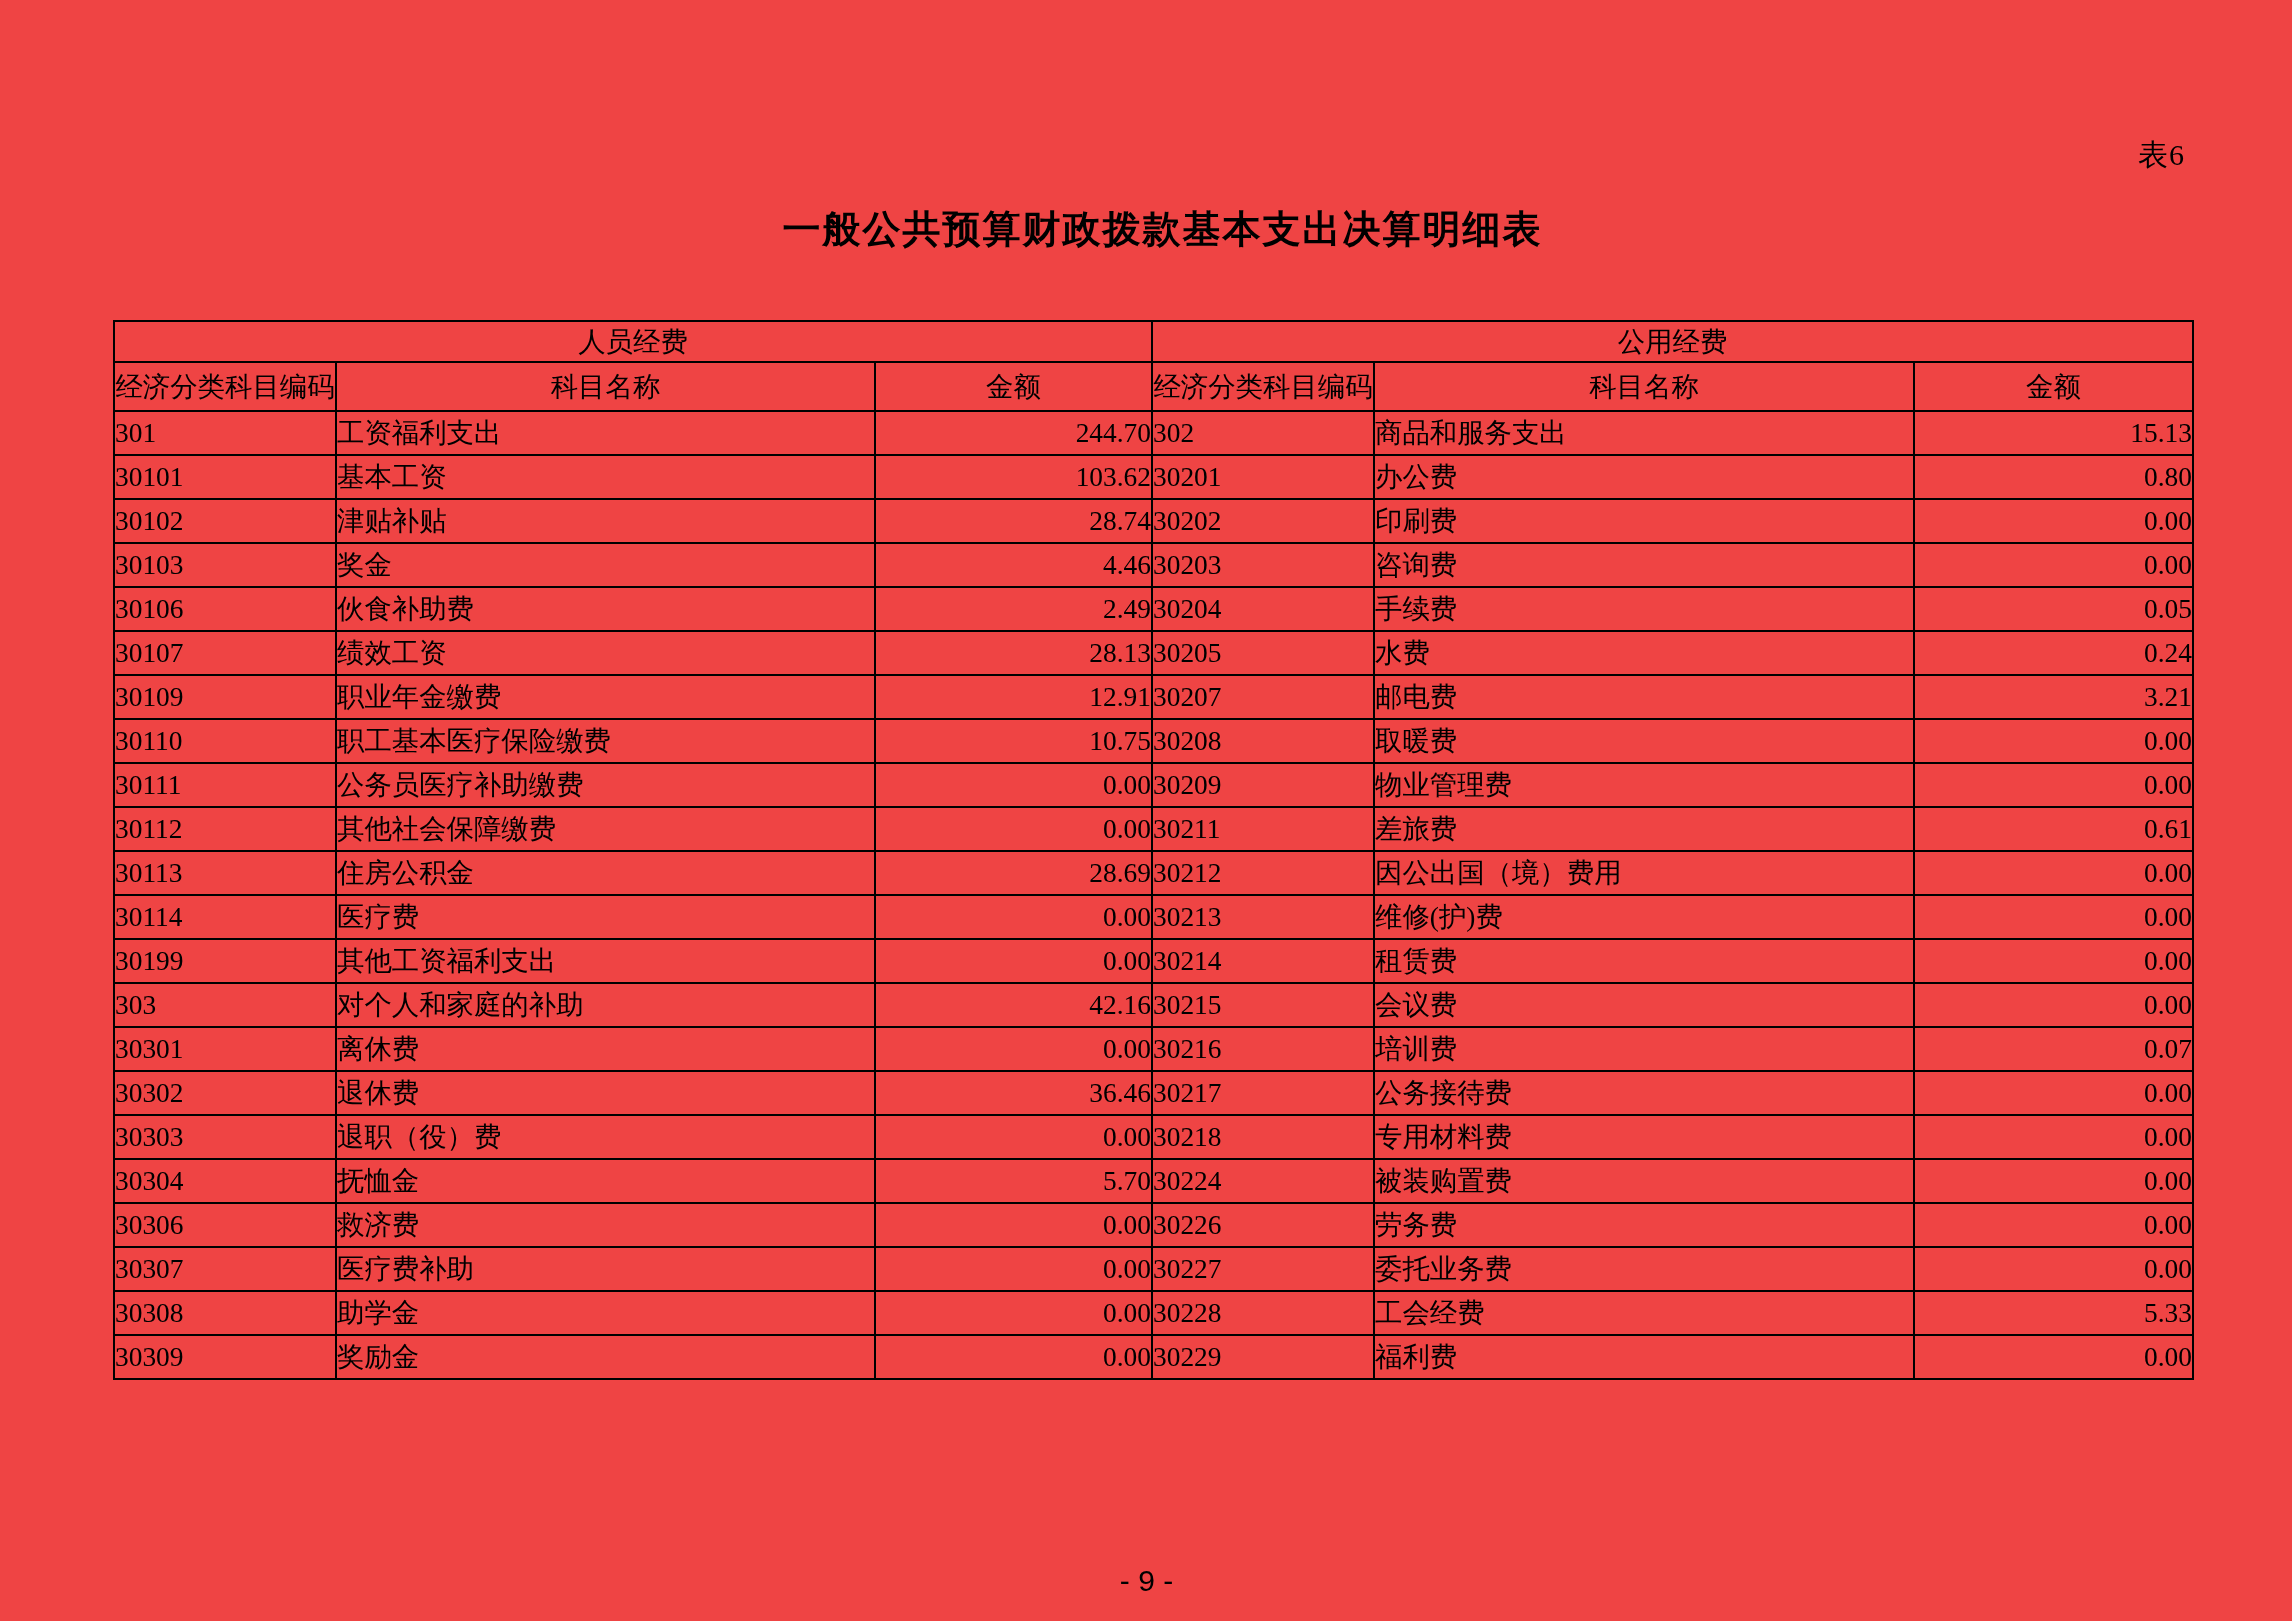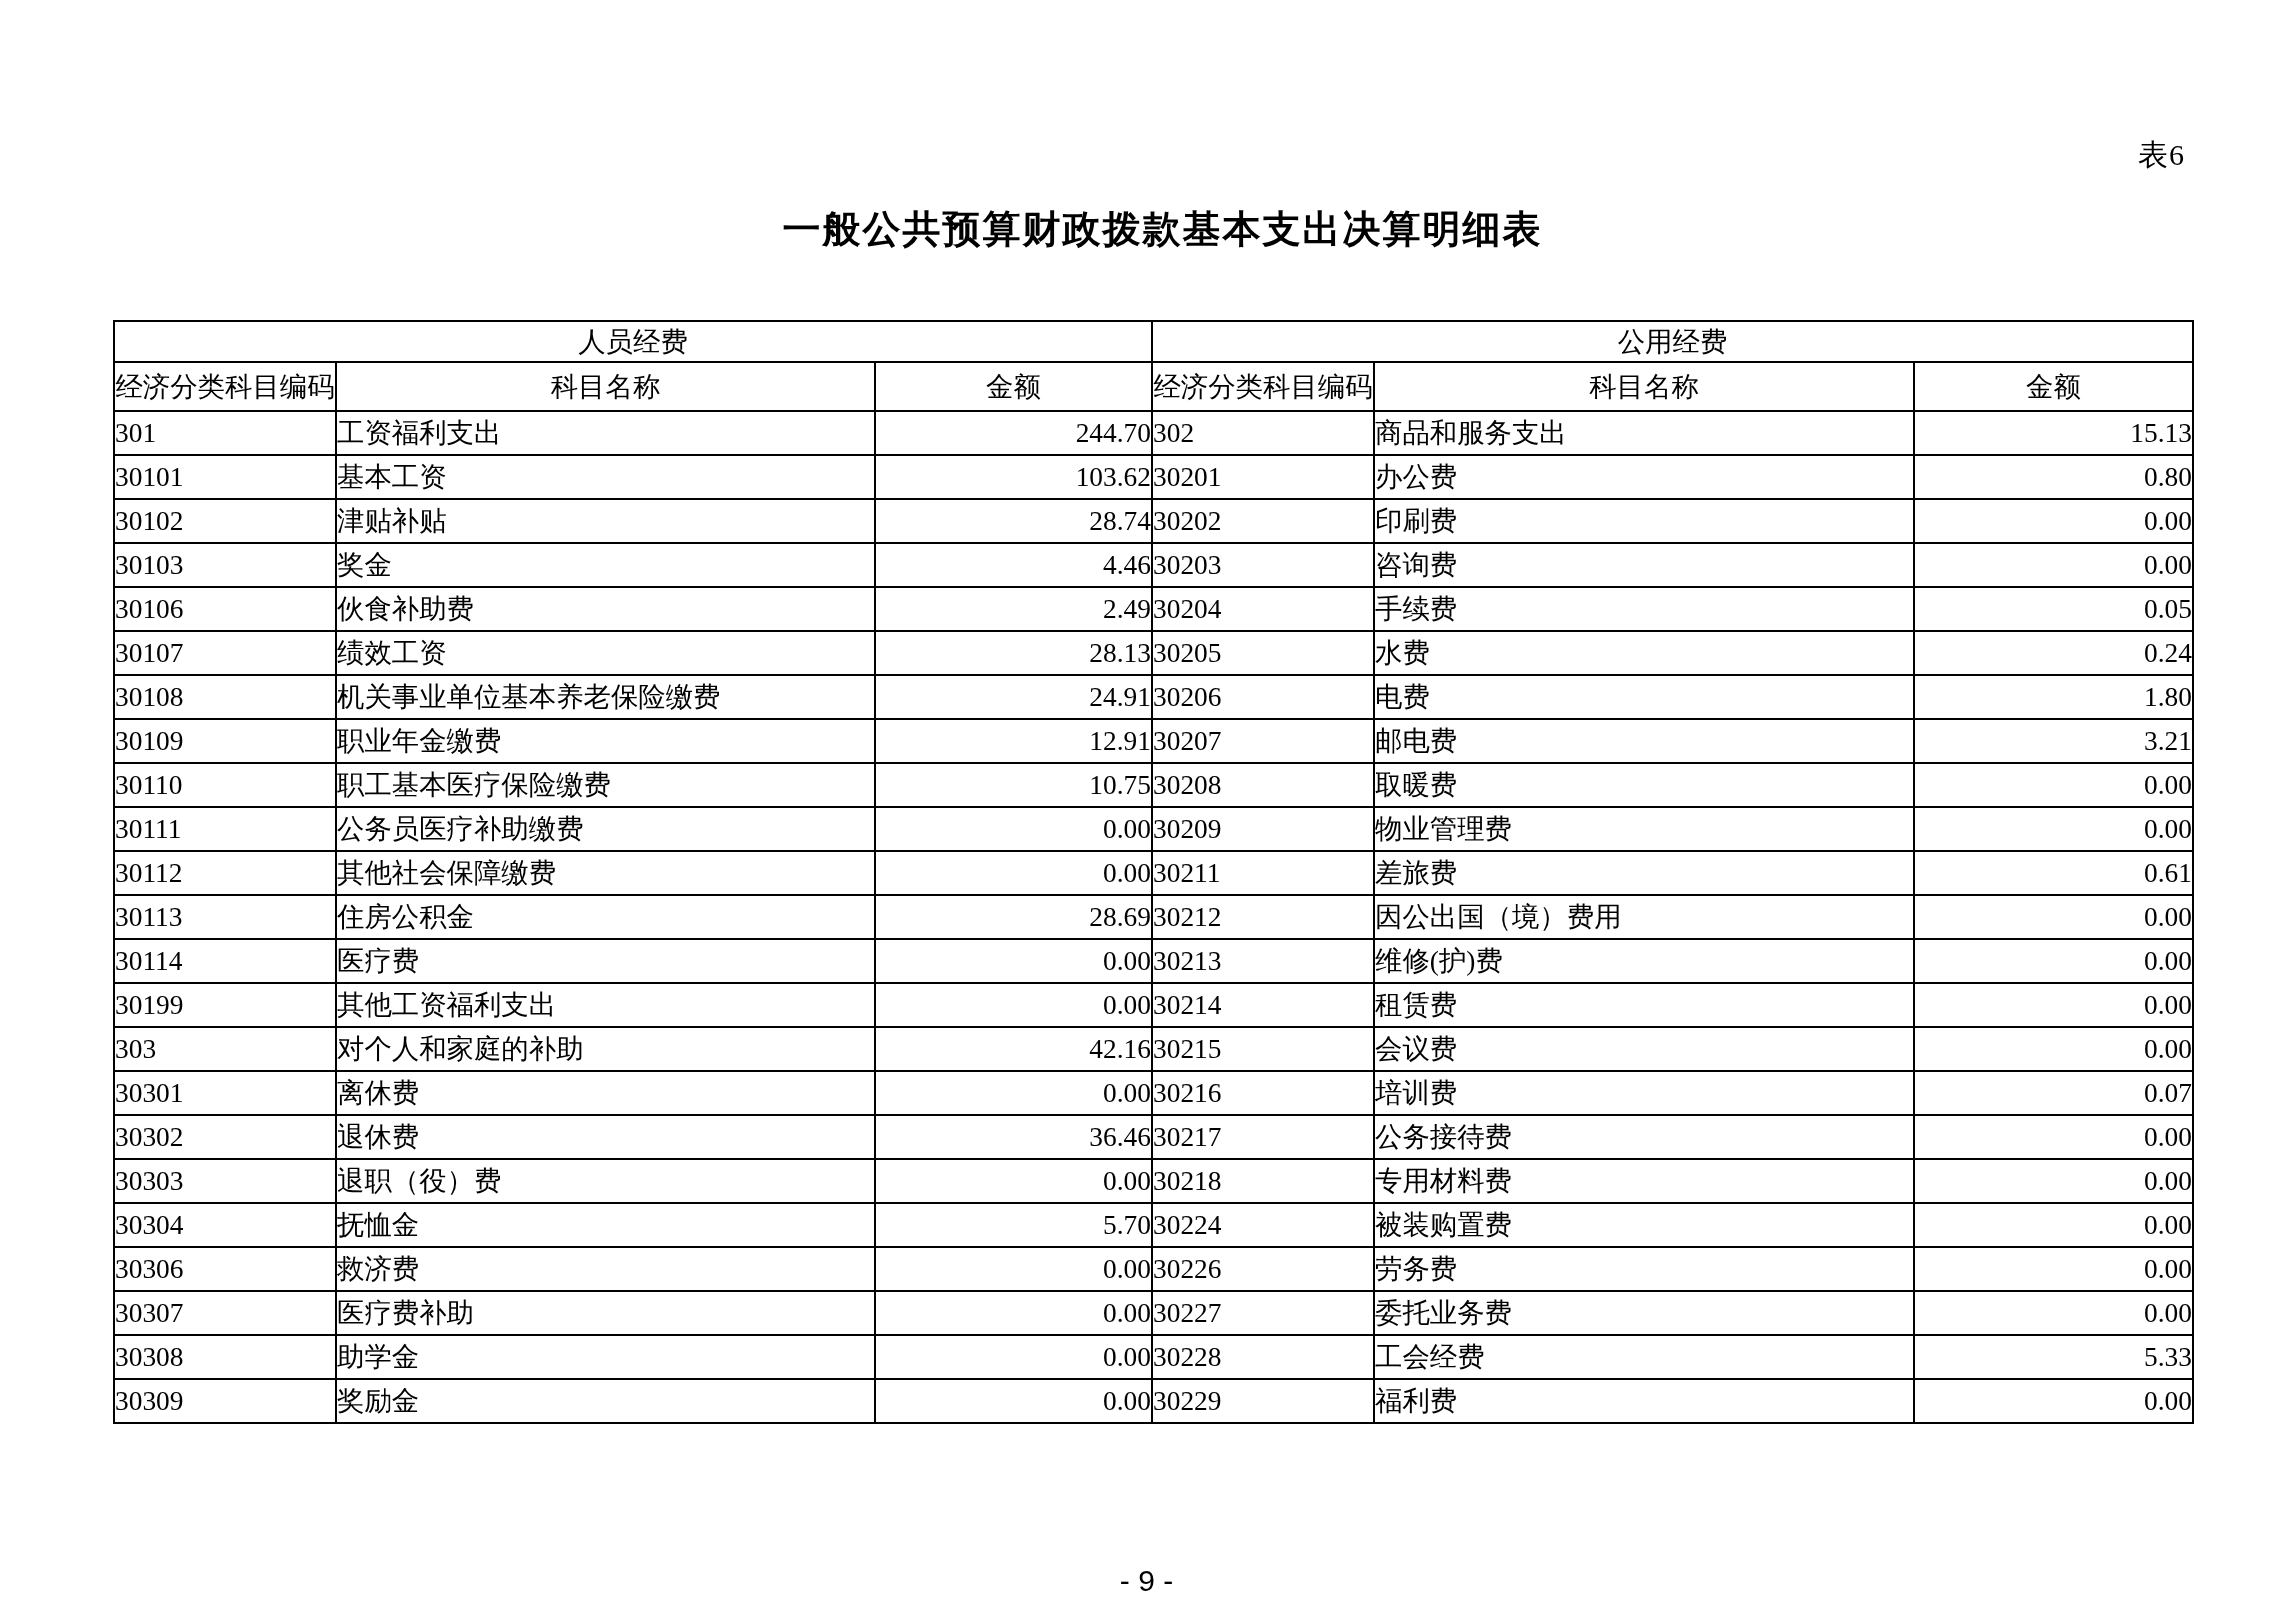--- a/index.html
+++ b/index.html
@@ -1,20 +1,20 @@
 <!DOCTYPE html>
 <html><head>
 <meta charset="utf-8">
 <style>
   html, body { margin: 0; padding: 0; background: #e8e8e8; }
   .sheet {
     position: relative;
     width: 2293px;
     height: 1621px;
-    background: #ffffff;
+    background: #ef4444;
     font-family: "Liberation Serif", serif;
     color: #000;
     overflow: hidden;
   }
   .table-label {
     position: absolute;
     top: 135px;
     right: 108px;
     font-size: 30px;
     letter-spacing: 1px;
@@ -150,28 +150,20 @@
         </tr>
         <tr>
           <td class="c-code">30107</td>
           <td class="c-name">绩效工资</td>
           <td class="c-amount">28.13</td>
           <td class="c-code half-split">30205</td>
           <td class="c-name">水费</td>
           <td class="c-amount">0.24</td>
         </tr>
         <tr>
-          <td class="c-code">30108</td>
-          <td class="c-name">机关事业单位基本养老保险缴费</td>
-          <td class="c-amount">24.91</td>
-          <td class="c-code half-split">30206</td>
-          <td class="c-name">电费</td>
-          <td class="c-amount">1.80</td>
-        </tr>
-        <tr>
           <td class="c-code">30109</td>
           <td class="c-name">职业年金缴费</td>
           <td class="c-amount">12.91</td>
           <td class="c-code half-split">30207</td>
           <td class="c-name">邮电费</td>
           <td class="c-amount">3.21</td>
         </tr>
         <tr>
           <td class="c-code">30110</td>
           <td class="c-name">职工基本医疗保险缴费</td>

